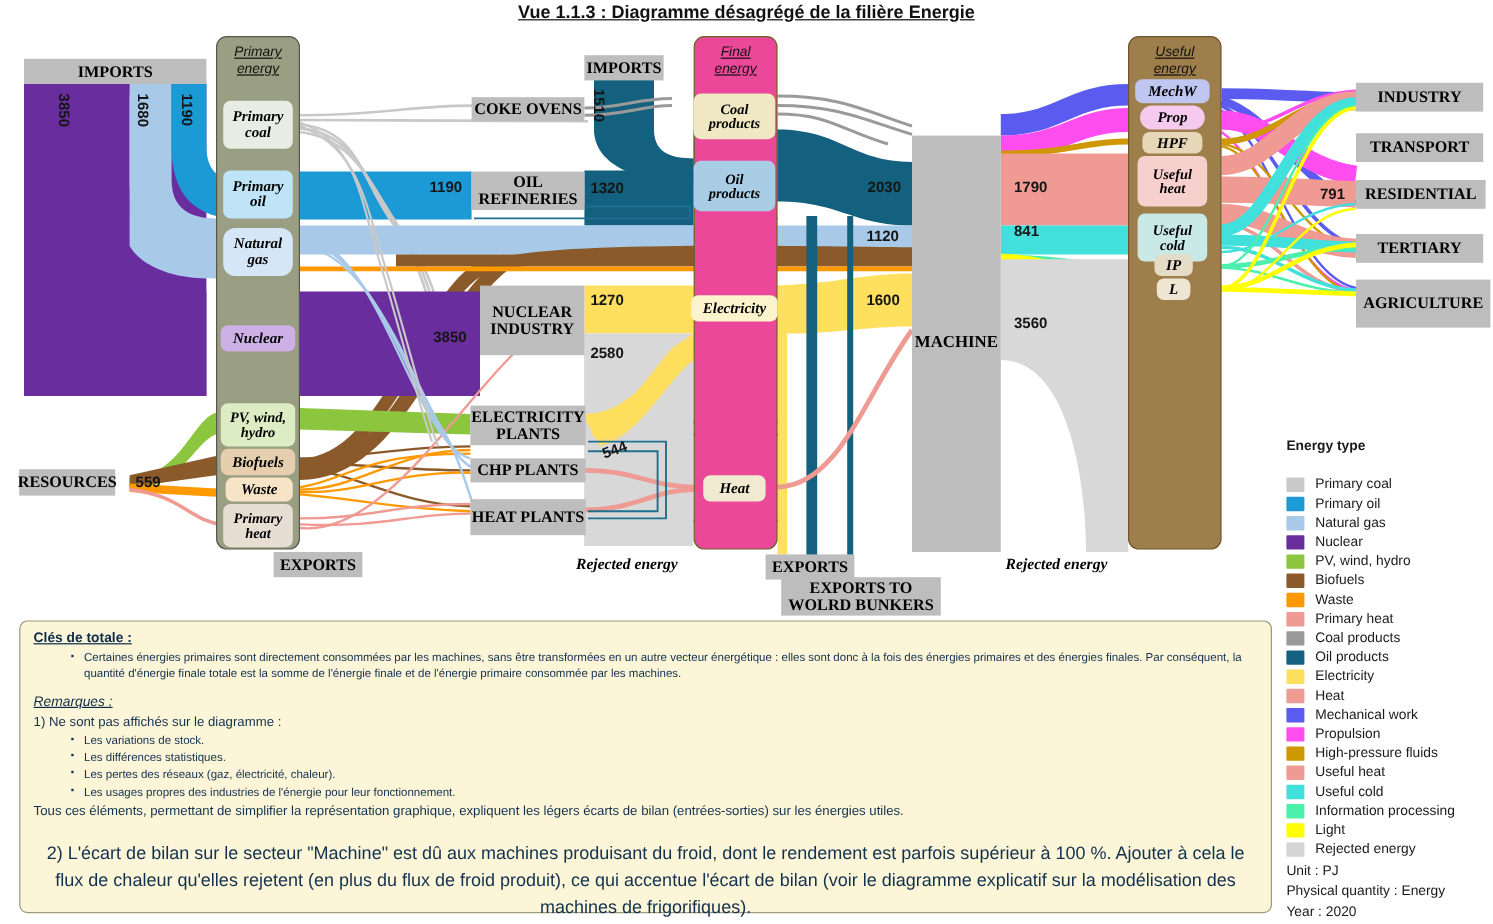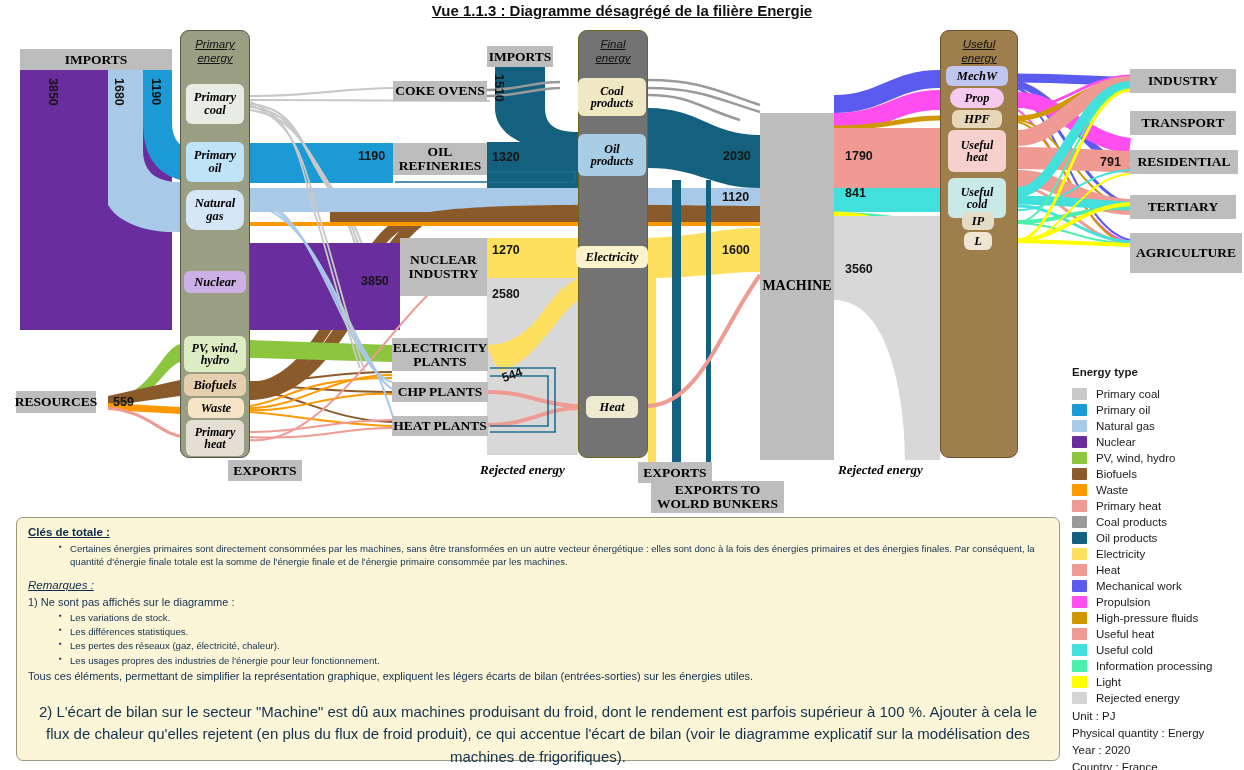--- a/index.html
+++ b/index.html
@@ -54,21 +54,21 @@
     left: 0; right: 0; top: 6px;
     text-align: center;
     font-family: "Liberation Sans", sans-serif;
     font-size: 11.5px;
     font-style: italic;
     color: #111;
     line-height: 1.25;
   }
   .colgroup .ghead u { text-decoration: underline; }
   .col-primary { background: #9a9e82; border: 1.6px solid #55584a; }
-  .col-final   { background: #737373; border: 1.6px solid #6b6320; padding-left: 16px; }
+  .col-final   { background: #ec4899; border: 1.6px solid #6b6320; padding-left: 16px; }
   .col-useful  { background: #9e7e4a; border: 1.6px solid #6d5530; }
 
   
   .chip {
     position: absolute;
     border-radius: 6px;
     display: flex; align-items: center; justify-content: center;
     text-align: center;
     font-family: "Liberation Serif", serif;
     font-style: italic;
@@ -109,21 +109,21 @@
   
   #legend {
     position: absolute;
     left: 1072px; top: 366px;
     width: 172px;
     font-family: "Liberation Sans", sans-serif;
     font-size: 11.5px;
     color: #1a1a1a;
     z-index: 9;
   }
-  #legend .ltitle { font-weight: bold; font-size: 11.5px; margin-bottom: 8px; }
+  #legend .ltitle { font-weight: bold; font-size: 11.5px; margin-bottom: 18px; }
   #legend .lrow { display: flex; align-items: center; height: 16px; }
   #legend .sw { width: 15px; height: 12px; margin-right: 9px; flex: 0 0 15px; border-radius: 1px; }
   #legend .meta { margin-top: 2px; line-height: 17px; }
 
   
   #notes {
     position: absolute;
     left: 16px; top: 517px;
     width: 1044px; height: 244px;
     background: #fdf5d8;
@@ -406,21 +406,21 @@
   <div class="pbox" style="left:20px; top:49px; width:152px; height:21px;">IMPORTS</div>
   <div class="pbox" style="left:487px; top:46px; width:66px; height:21px;">IMPORTS</div>
   <div class="pbox" style="left:393px; top:81px; width:94px; height:20px;">COKE OVENS</div>
   <div class="pbox" style="left:393px; top:143px; width:94px; height:32px;">OIL
 REFINERIES</div>
   <div class="pbox" style="left:400px; top:238px; width:87px; height:58px;">NUCLEAR
 INDUSTRY</div>
   <div class="pbox" style="left:392px; top:338px; width:96px; height:33px;">ELECTRICITY
 PLANTS</div>
   <div class="pbox" style="left:392px; top:382px; width:96px; height:20px;">CHP PLANTS</div>
-  <div class="pbox" style="left:392px; top:416px; width:96px; height:20px;">HEAT PLANTS</div>
+  <div class="pbox" style="left:392px; top:416px; width:96px; height:30px;">HEAT PLANTS</div>
   <div class="pbox" style="left:16px; top:391px; width:80px; height:22px;">RESOURCES</div>
   <div class="pbox" style="left:760px; top:113px; width:74px; height:347px; font-size:14px;">MACHINE</div>
   <div class="pbox" style="left:228px; top:460px; width:74px; height:21px;">EXPORTS</div>
   <div class="pbox" style="left:638px; top:462px; width:74px; height:21px;">EXPORTS</div>
   <div class="pbox" style="left:651px; top:481px; width:133px; height:32px;">EXPORTS TO
 WOLRD BUNKERS</div>
   <div class="pbox" style="left:1130px; top:69px; width:106px; height:24px;">INDUSTRY</div>
   <div class="pbox" style="left:1130px; top:111px; width:106px; height:24px;">TRANSPORT</div>
   <div class="pbox" style="left:1130px; top:150px; width:108px; height:24px;">RESIDENTIAL</div>
   <div class="pbox" style="left:1130px; top:195px; width:106px; height:24px;">TERTIARY</div>

